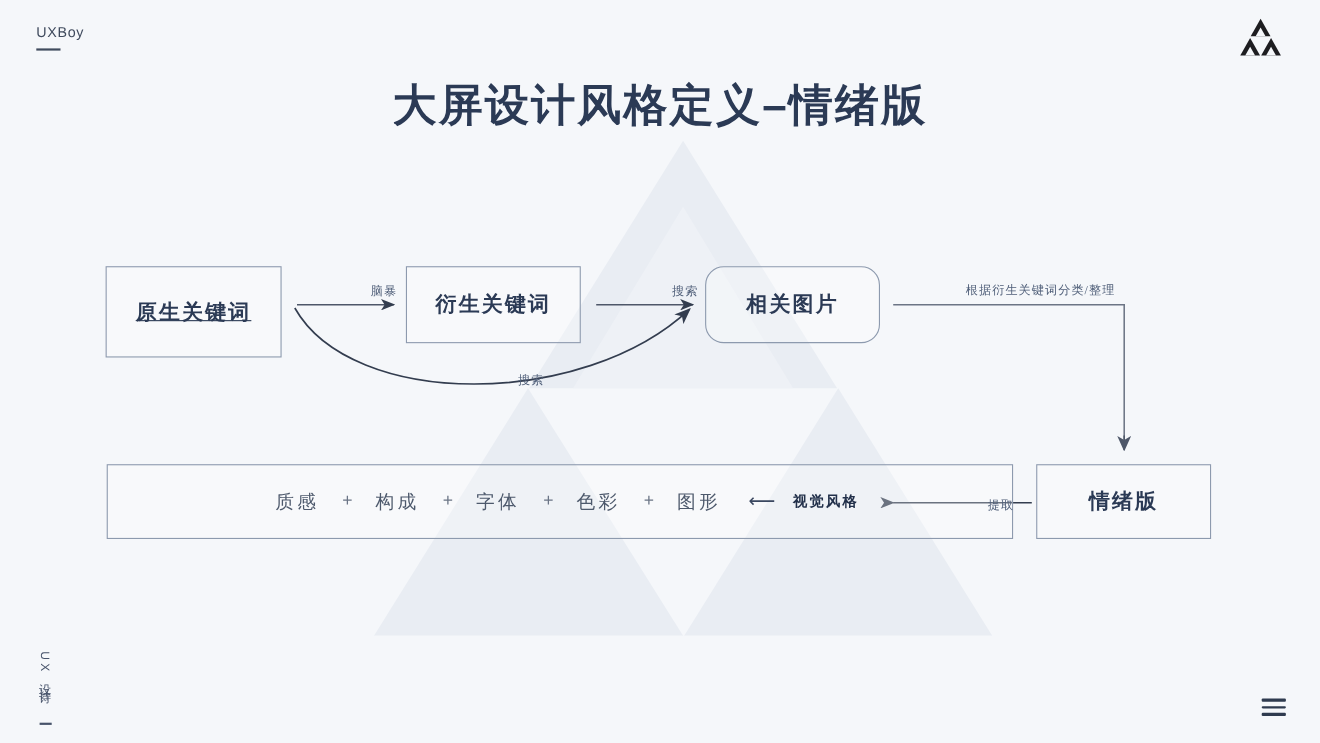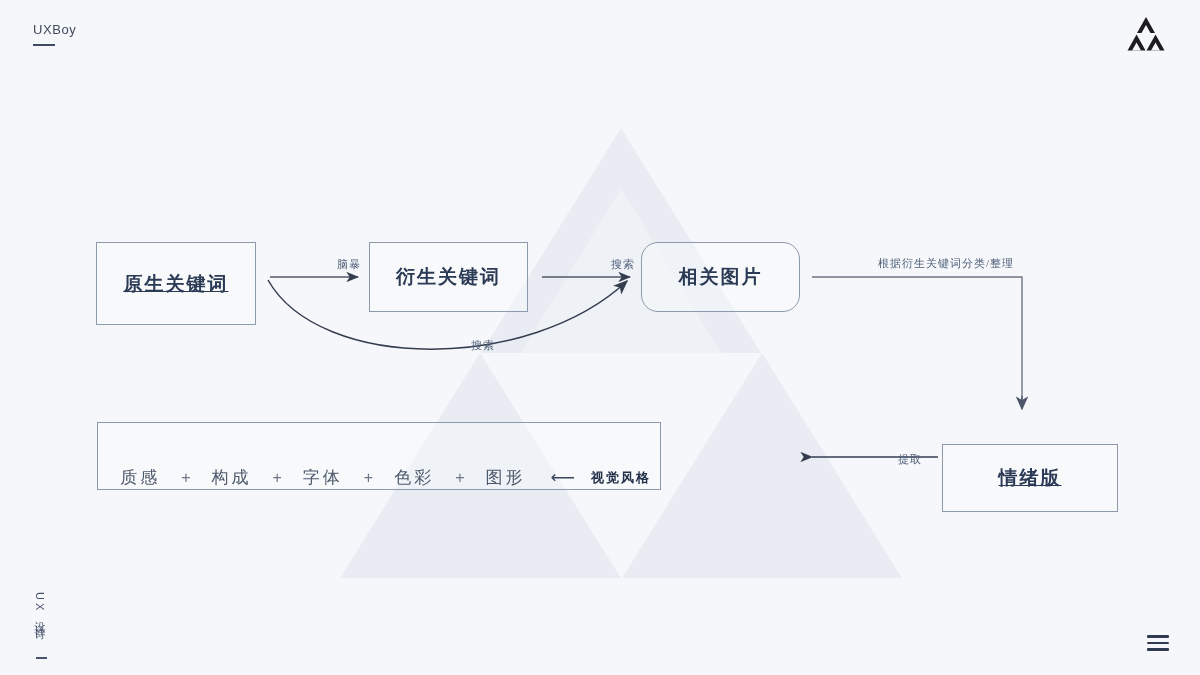--- a/index.html
+++ b/index.html
@@ -42,27 +42,27 @@
     position:absolute;
     border:1.4px solid #8d9aae;
     background:rgba(255,255,255,0.28);
     display:flex;align-items:center;justify-content:center;
     color:#2b3a55;font-size:19px;font-weight:bold;letter-spacing:2px;
     box-sizing:border-box;
   }
   #box-native   {left:96px; top:242px; width:160px;height:83px;text-decoration:underline;}
   #box-derived  {left:369px;top:242px; width:159px;height:70px;}
   #box-images   {left:641px;top:242px; width:159px;height:70px;border-radius:17px;}
-  #box-mood     {left:942px;top:444px; width:176px;height:68px;text-decoration:underline;}
+  #box-mood     {left:942px;top:422px; width:159px;height:68px;}
 
   .compositebar{
-    position:absolute;left:97px;top:422px;width:564px;height:68px;
+    position:absolute;left:97px;top:422px;width:824px;height:68px;
     border:1.4px solid #8d9aae;background:rgba(255,255,255,0.28);
     box-sizing:border-box;
-    display:flex;align-items:flex-end;justify-content:center;
+    display:flex;align-items:center;justify-content:center;
   }
   .comp-inner{display:flex;align-items:center;gap:0px;}
   .comp-term{font-size:17px;color:#4d596c;letter-spacing:3px;padding:0 13px;}
   .comp-plus{font-size:16px;color:#6b7586;padding:0 8px;}
   .comp-arrow{
     display:inline-block;padding:0 12px;color:#3a4760;font-size:17px;
   }
   .comp-strong{font-size:13px;color:#22304a;font-weight:bold;letter-spacing:2px;padding-left:4px;}
 
   
@@ -116,20 +116,21 @@
       <polygon points="12.5,20.5 21.5,36.5 3.5,36.5"></polygon>
       <polygon points="31.5,20.5 40.5,36.5 22.5,36.5"></polygon>
     </g>
     <g fill="#f5f7fa">
       <polygon points="22,11 26.5,19 17.5,19"></polygon>
       <polygon points="12.5,28.5 17,36.5 8,36.5"></polygon>
       <polygon points="31.5,28.5 36,36.5 27,36.5"></polygon>
     </g>
   </svg>
 
+  <div class="title">大屏设计风格定义–情绪版</div>
 
   <svg class="connectors">
     <defs>
       <marker id="ah" markerWidth="10" markerHeight="8" refX="9" refY="4" orient="auto">
         <path d="M0,0 L10,4 L0,8 L2.6,4 Z" fill="#333d4f"></path>
       </marker>
       <marker id="ahl" markerWidth="10" markerHeight="8" refX="1" refY="4" orient="auto">
         <path d="M10,0 L0,4 L10,8 L7.4,4 Z" fill="#333d4f"></path>
       </marker>
       <marker id="ahd" markerWidth="10" markerHeight="9" refX="9" refY="4.5" orient="auto">

